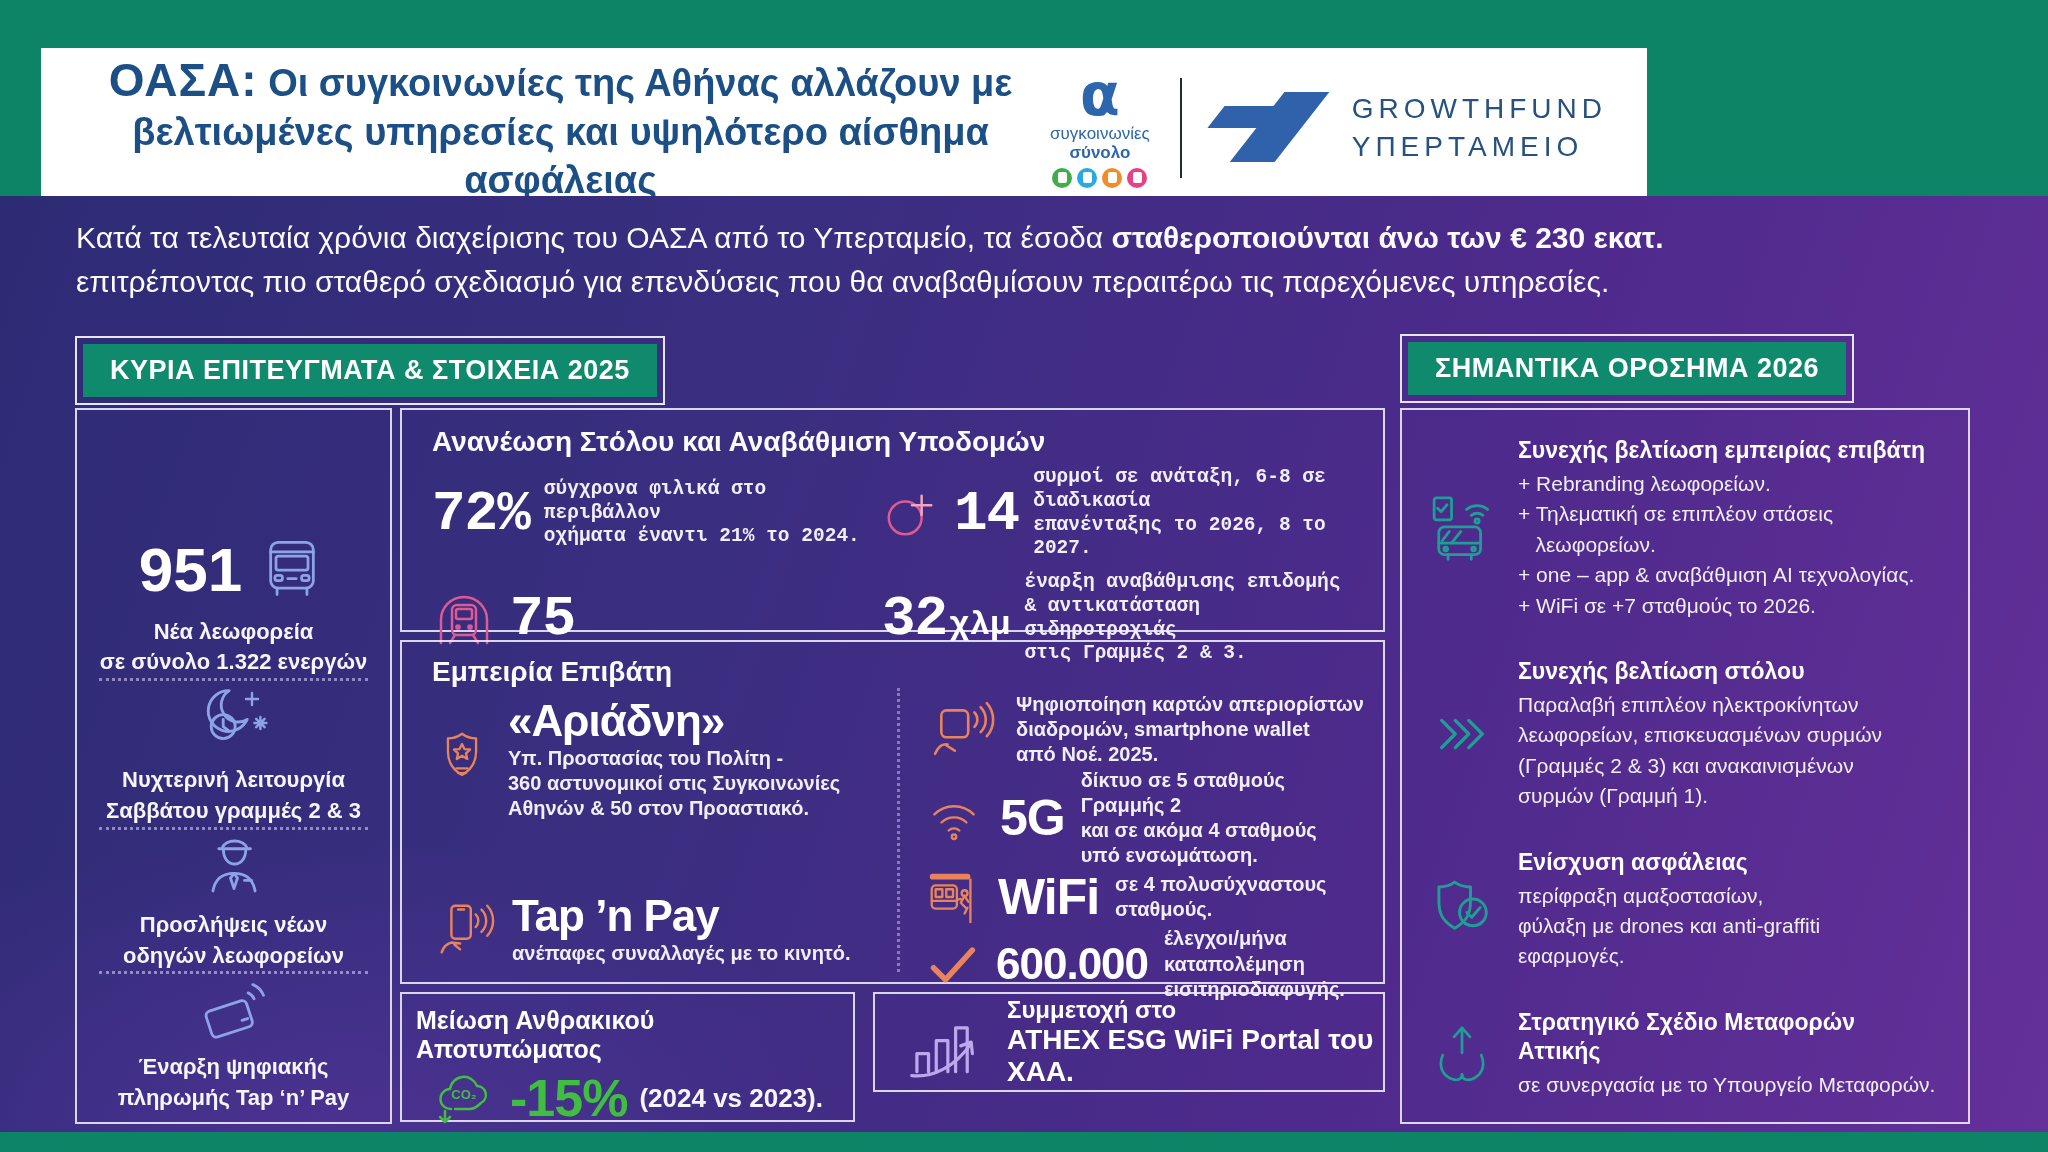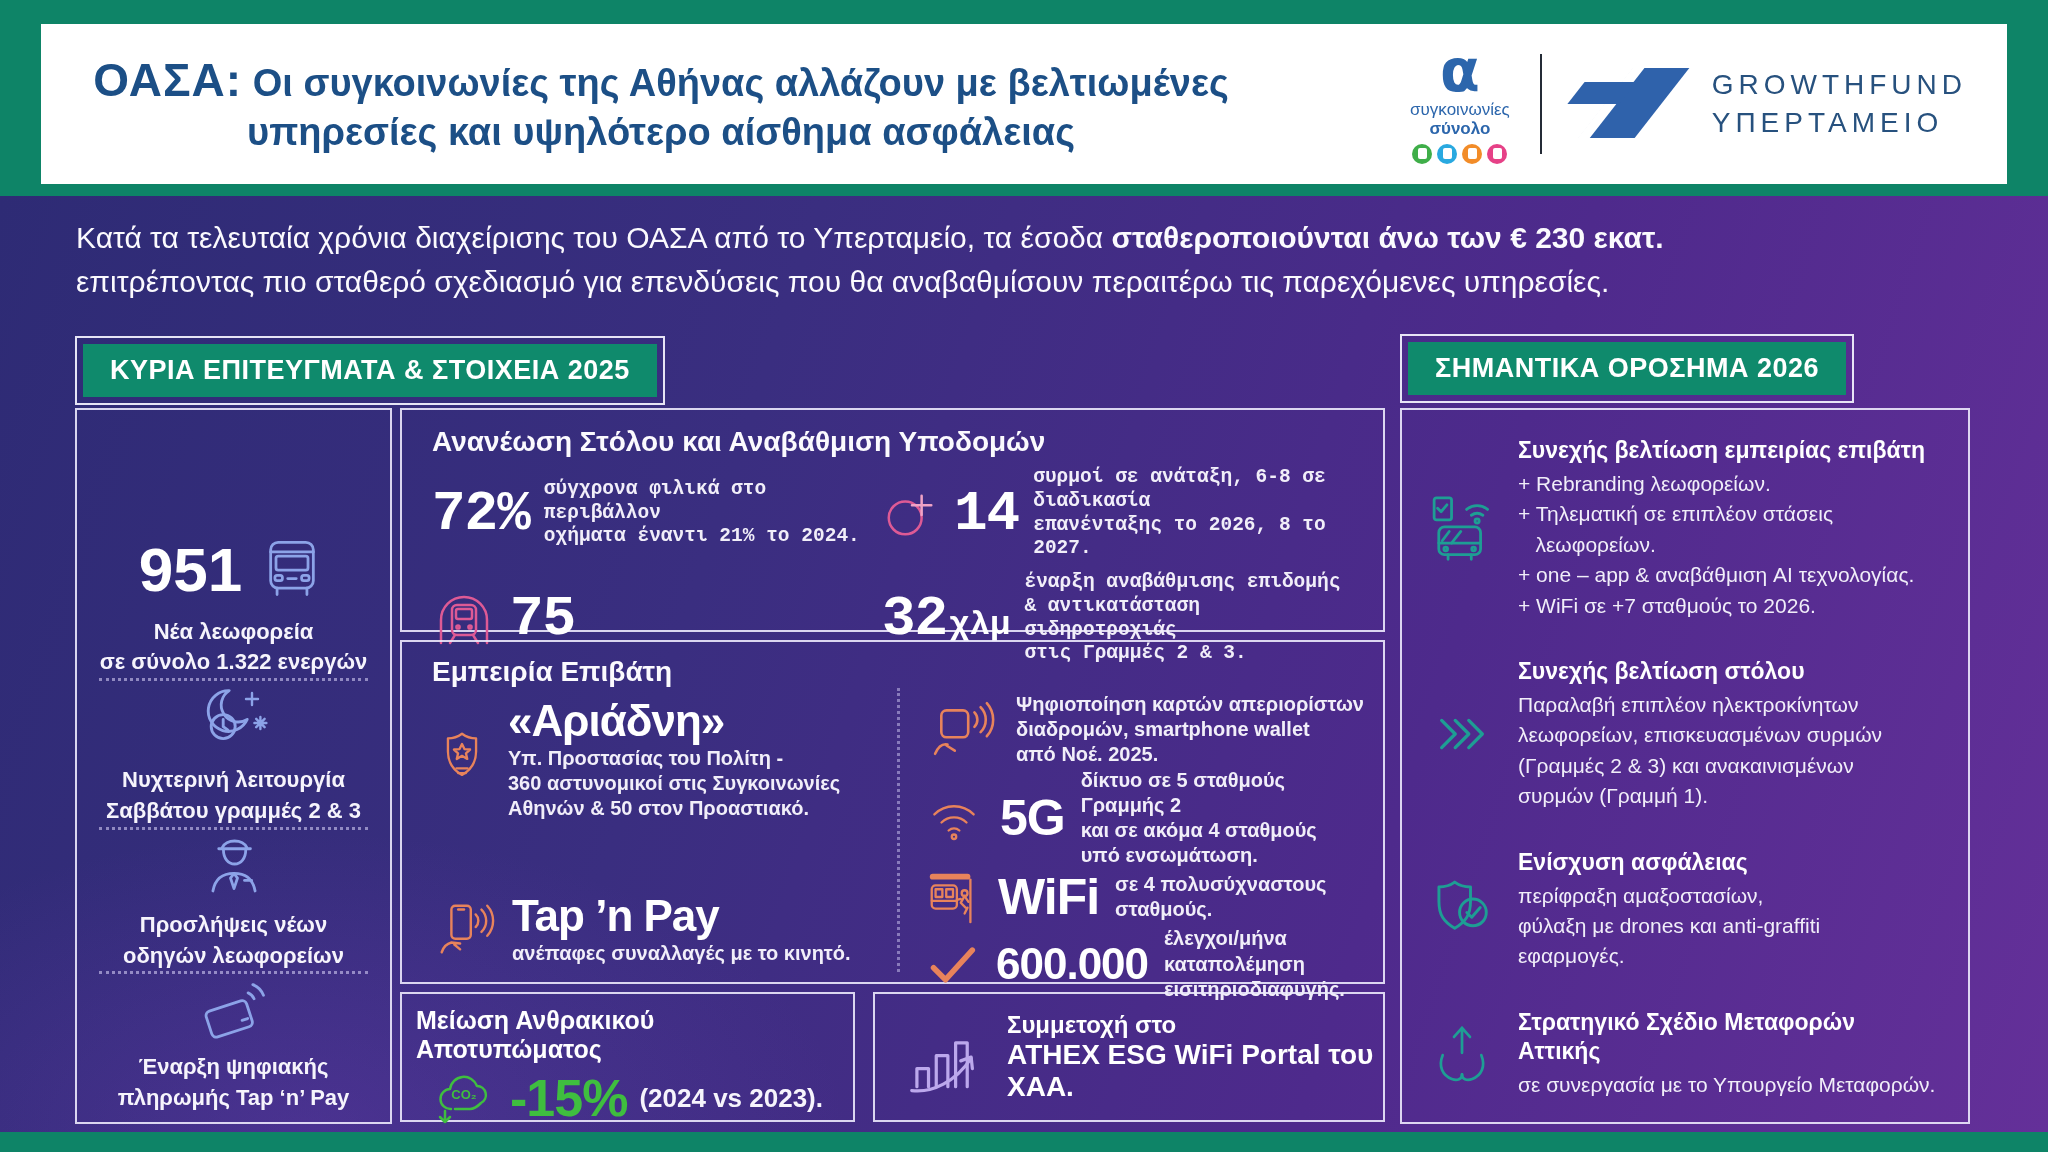--- a/index.html
+++ b/index.html
@@ -1,19 +1,19 @@
 <!DOCTYPE html>
 <html><head>
 <meta charset="utf-8">
 <style>
   html,body{margin:0;padding:0;background:#0E8467;}
   .canvas{position:relative;width:2048px;height:1152px;background:#0E8467;overflow:hidden;
           font-family:"Liberation Sans",sans-serif;color:#fff;}
   
-  .header{position:absolute;left:41px;top:24px;width:1966px;height:160px;background:#ffffff;
+  .header{position:absolute;left:41px;top:48px;width:1606px;height:160px;background:#ffffff;
           box-sizing:border-box;display:flex;align-items:center;justify-content:space-between;
           padding:0 40px 0 30px;}
   .main-title{width:1180px;text-align:center;color:#1C4F86;font-weight:bold;
               font-size:38px;line-height:1.25;}
   .main-title .prefix{font-size:46px;letter-spacing:1px;}
   .logo-zone{display:flex;align-items:center;gap:30px;}
   .oasa-logo{display:flex;flex-direction:column;align-items:center;line-height:1.12;}
   .oasa-alpha{font-family:"DejaVu Sans",sans-serif;font-weight:bold;color:#2C66AC;
               font-size:58px;line-height:0.95;}
   .oasa-l1{color:#2C66AC;font-size:17px;}
@@ -71,21 +71,21 @@
   .exp-big{font-size:50px;font-weight:bold;letter-spacing:-1px;white-space:nowrap;}
   .exp-big.sm{font-size:44px;}
   .exp-suffix{font-size:20px;font-weight:bold;}
   .exp-desc{font-size:20px;font-weight:bold;line-height:1.26;color:#F1EEF9;}
   
   .carbon{left:400px;top:796px;width:455px;height:130px;padding:12px 14px;display:flex;flex-direction:column;align-items:center;}
   .carbon-title{font-size:25px;font-weight:bold;}
   .carbon-row{display:flex;align-items:center;gap:12px;margin-top:4px;}
   .carbon-val{font-size:52px;font-weight:bold;color:#3FBE3F;letter-spacing:-1px;}
   .carbon-note{font-size:26px;font-weight:bold;color:#F6F4FC;}
-  .athex{left:873px;top:796px;width:512px;height:130px;display:flex;align-items:center;gap:20px;padding:0 4px 0 26px;}
+  .athex{left:873px;top:796px;width:512px;height:100px;display:flex;align-items:center;gap:20px;padding:0 4px 0 26px;}
   .athex-l1{font-size:24px;font-weight:bold;}
   .athex-l2{font-size:28px;font-weight:bold;}
   
   .miles{left:1400px;top:212px;width:570px;height:716px;padding:26px 14px 22px 18px;
          display:flex;flex-direction:column;justify-content:space-between;}
   .mile{display:flex;align-items:center;gap:14px;}
   .mile-icon{width:84px;flex:0 0 84px;display:flex;justify-content:center;}
   .mile-head{font-size:23px;font-weight:bold;line-height:1.25;}
   .mile-body{font-size:21px;line-height:1.45;color:#F1EEF9;margin-top:4px;}
   .badge-ach{left:75px;top:140px;}

